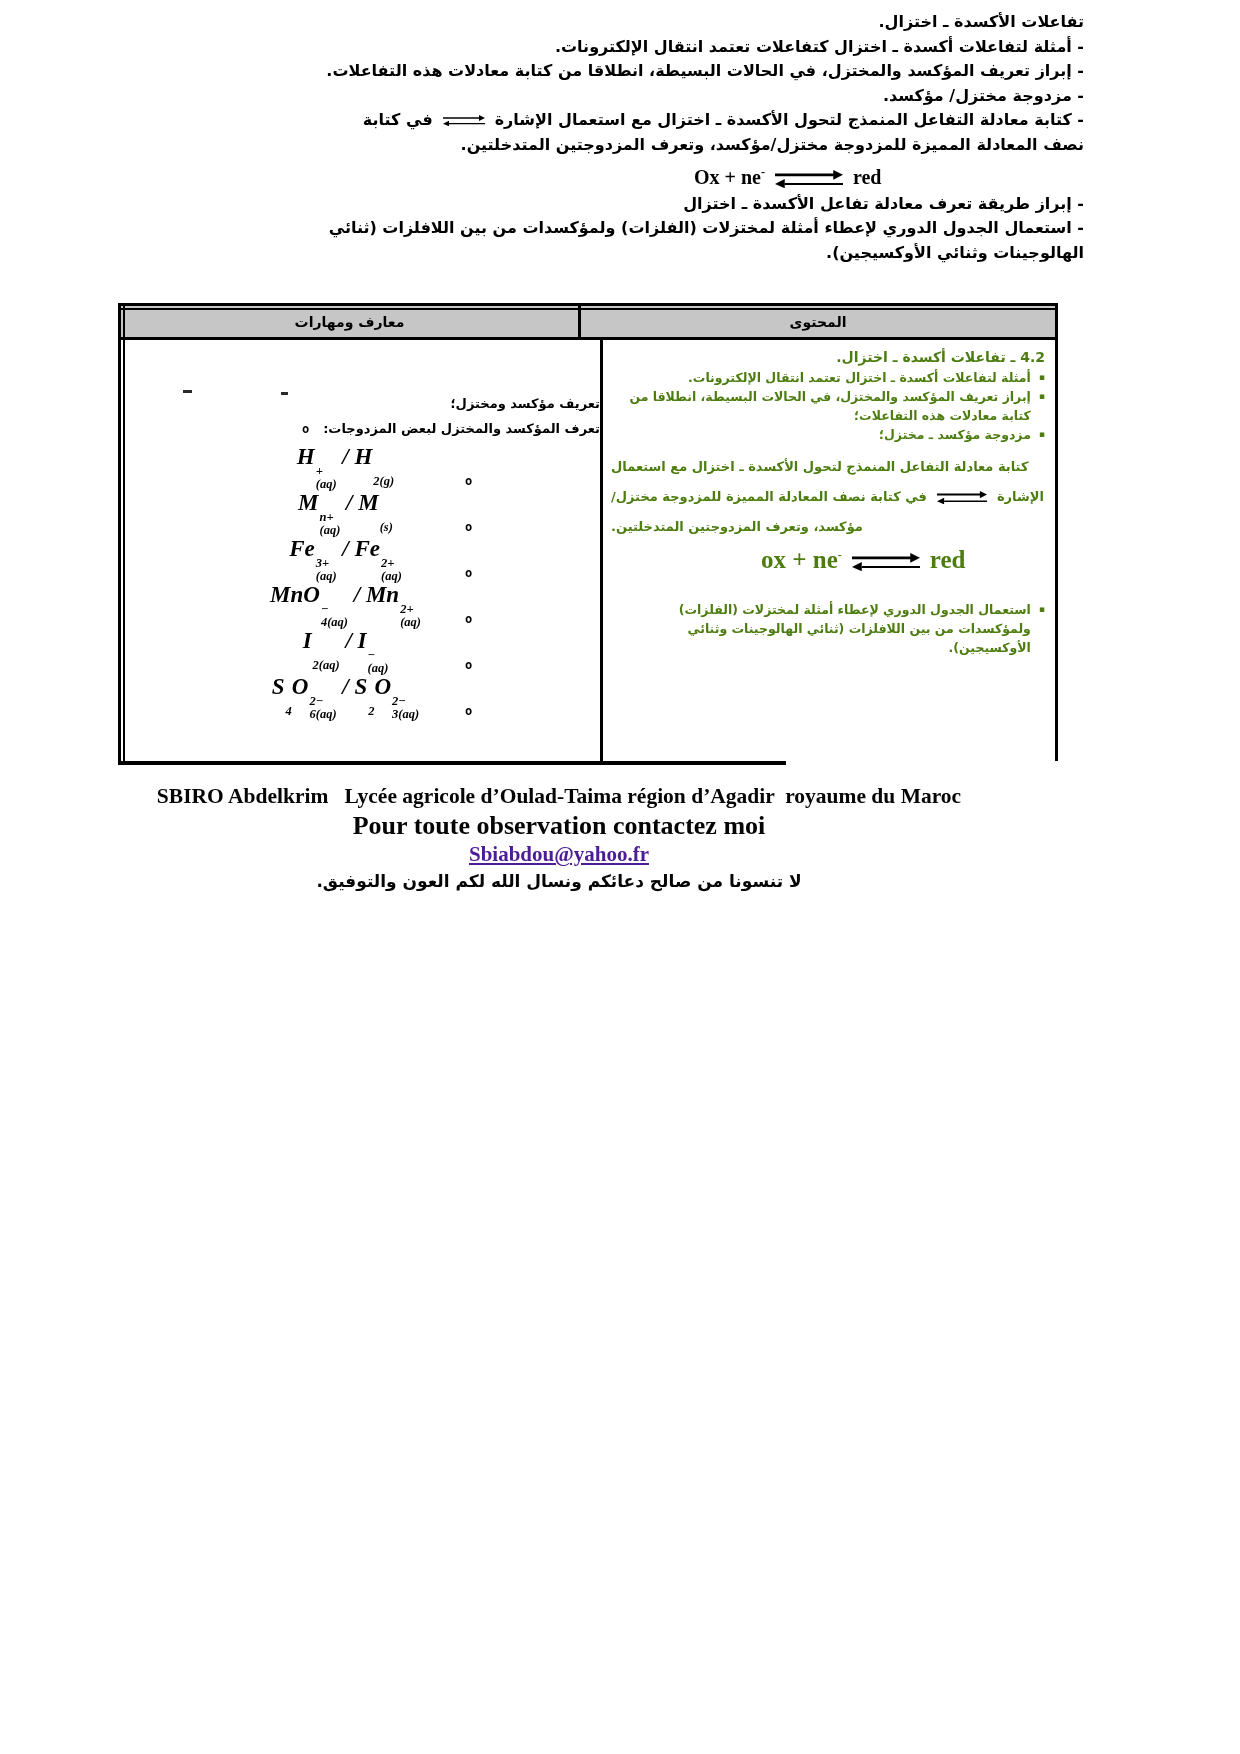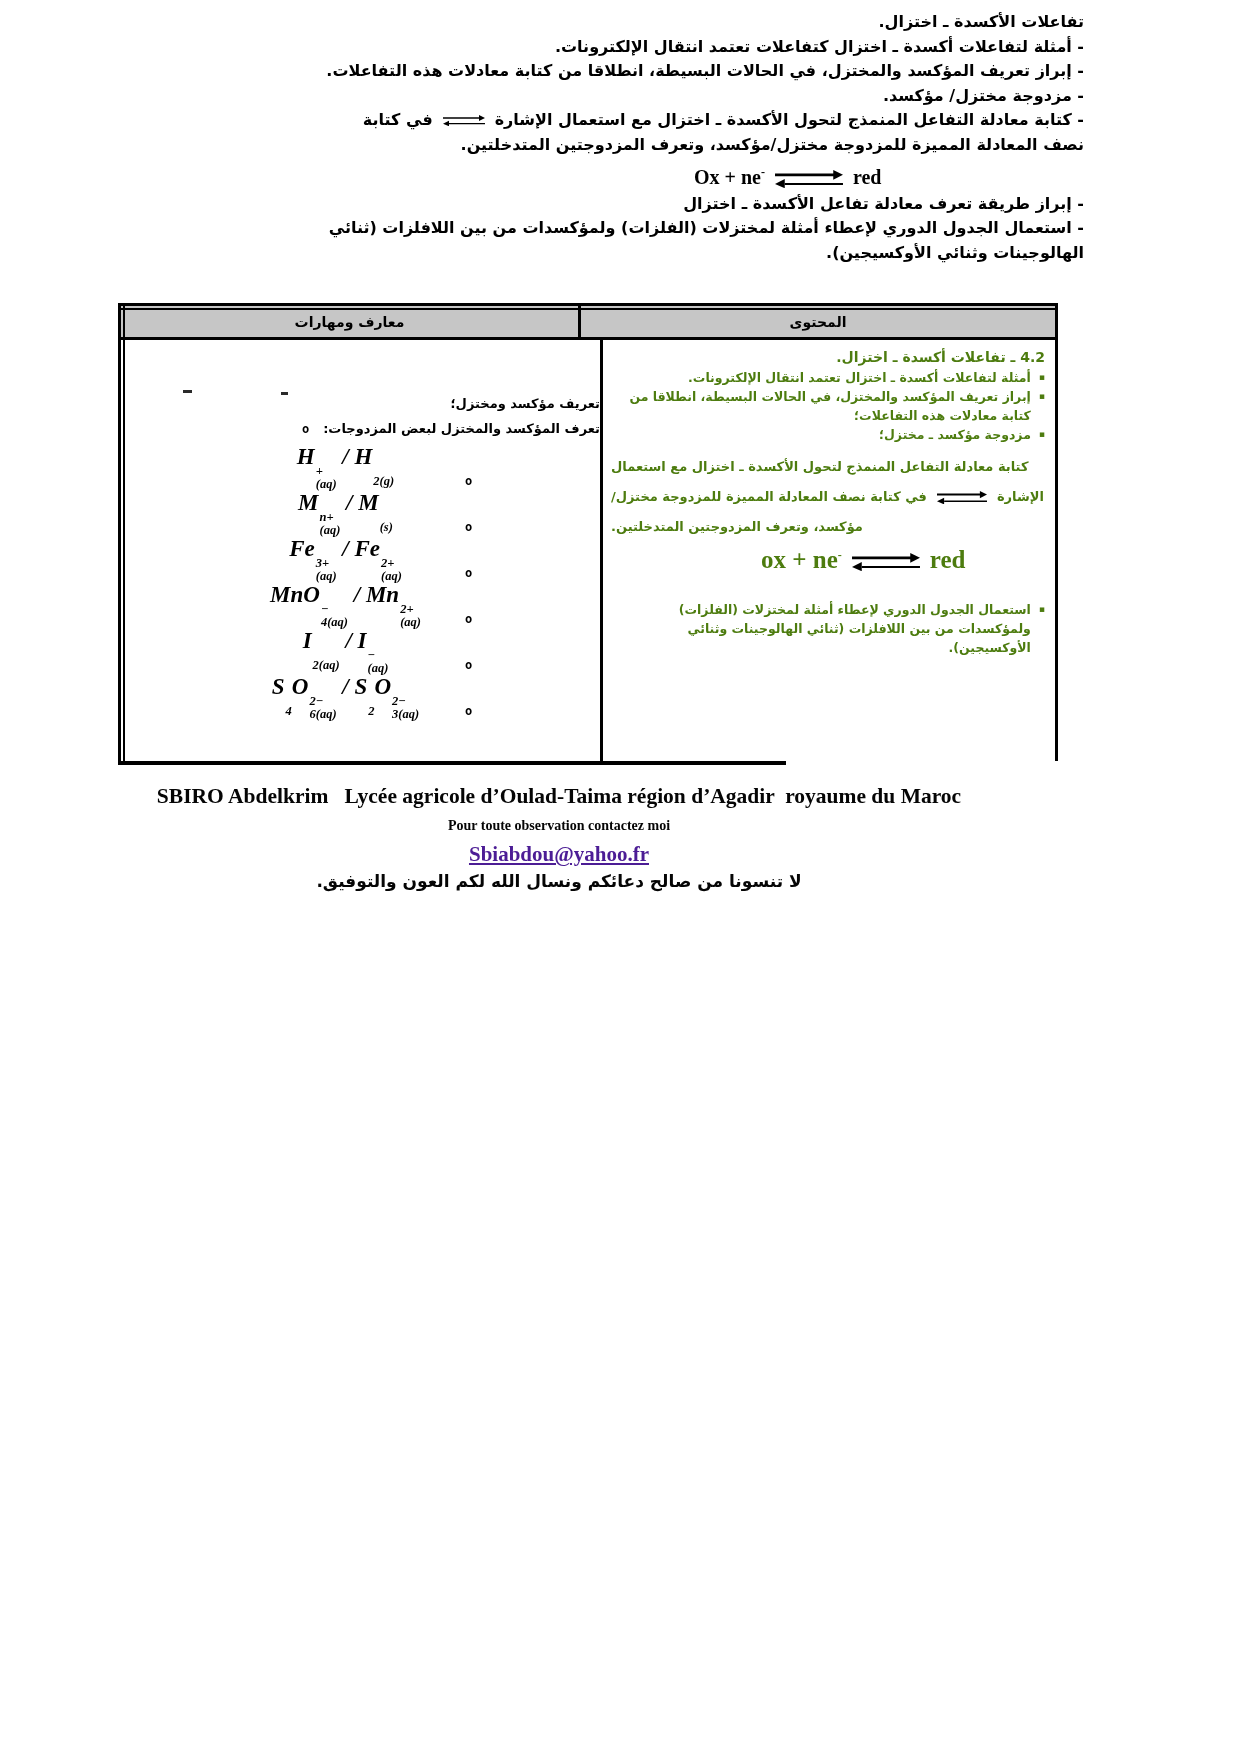--- a/index.html
+++ b/index.html
@@ -80,21 +80,21 @@
   .ct-para  { margin-top:8px; font-size:13px; font-weight:700; line-height:30px; text-align:left; }
   .ct-eq    { direction:ltr; text-align:left; padding-left:150px; margin-top:4px;
               font-family:"Liberation Serif", serif; font-weight:700; font-size:25px; white-space:nowrap; }
   .ct-method{ margin-top:2px; font-size:17px; font-weight:700; line-height:29px; text-align:right; }
   .ct-last  { margin-top:26px; padding-left:10px; }
 
   
   .page-footer { position:absolute; top:782px; left:0; width:1118px; text-align:center;
                  font-family:"Liberation Serif", serif; font-weight:700; color:#050505; }
   .f-line1 { font-size:21.5px; line-height:29px; white-space:pre; }
-  .f-line2 { font-size:14px; line-height:29px; }
+  .f-line2 { font-size:26px; line-height:29px; }
   .f-email { font-size:21px; line-height:28px; }
   .f-email a { color:#4c1d95; text-decoration:underline; cursor:pointer; }
   .f-ar { font-family:"DejaVu Sans", sans-serif; direction:rtl;
           font-size:17px; font-weight:700; line-height:27px; }
 </style>
 </head>
 <body>
 
 <div class="intro">
   <div class="intro-line">تفاعلات الأكسدة ـ اختزال.</div>

